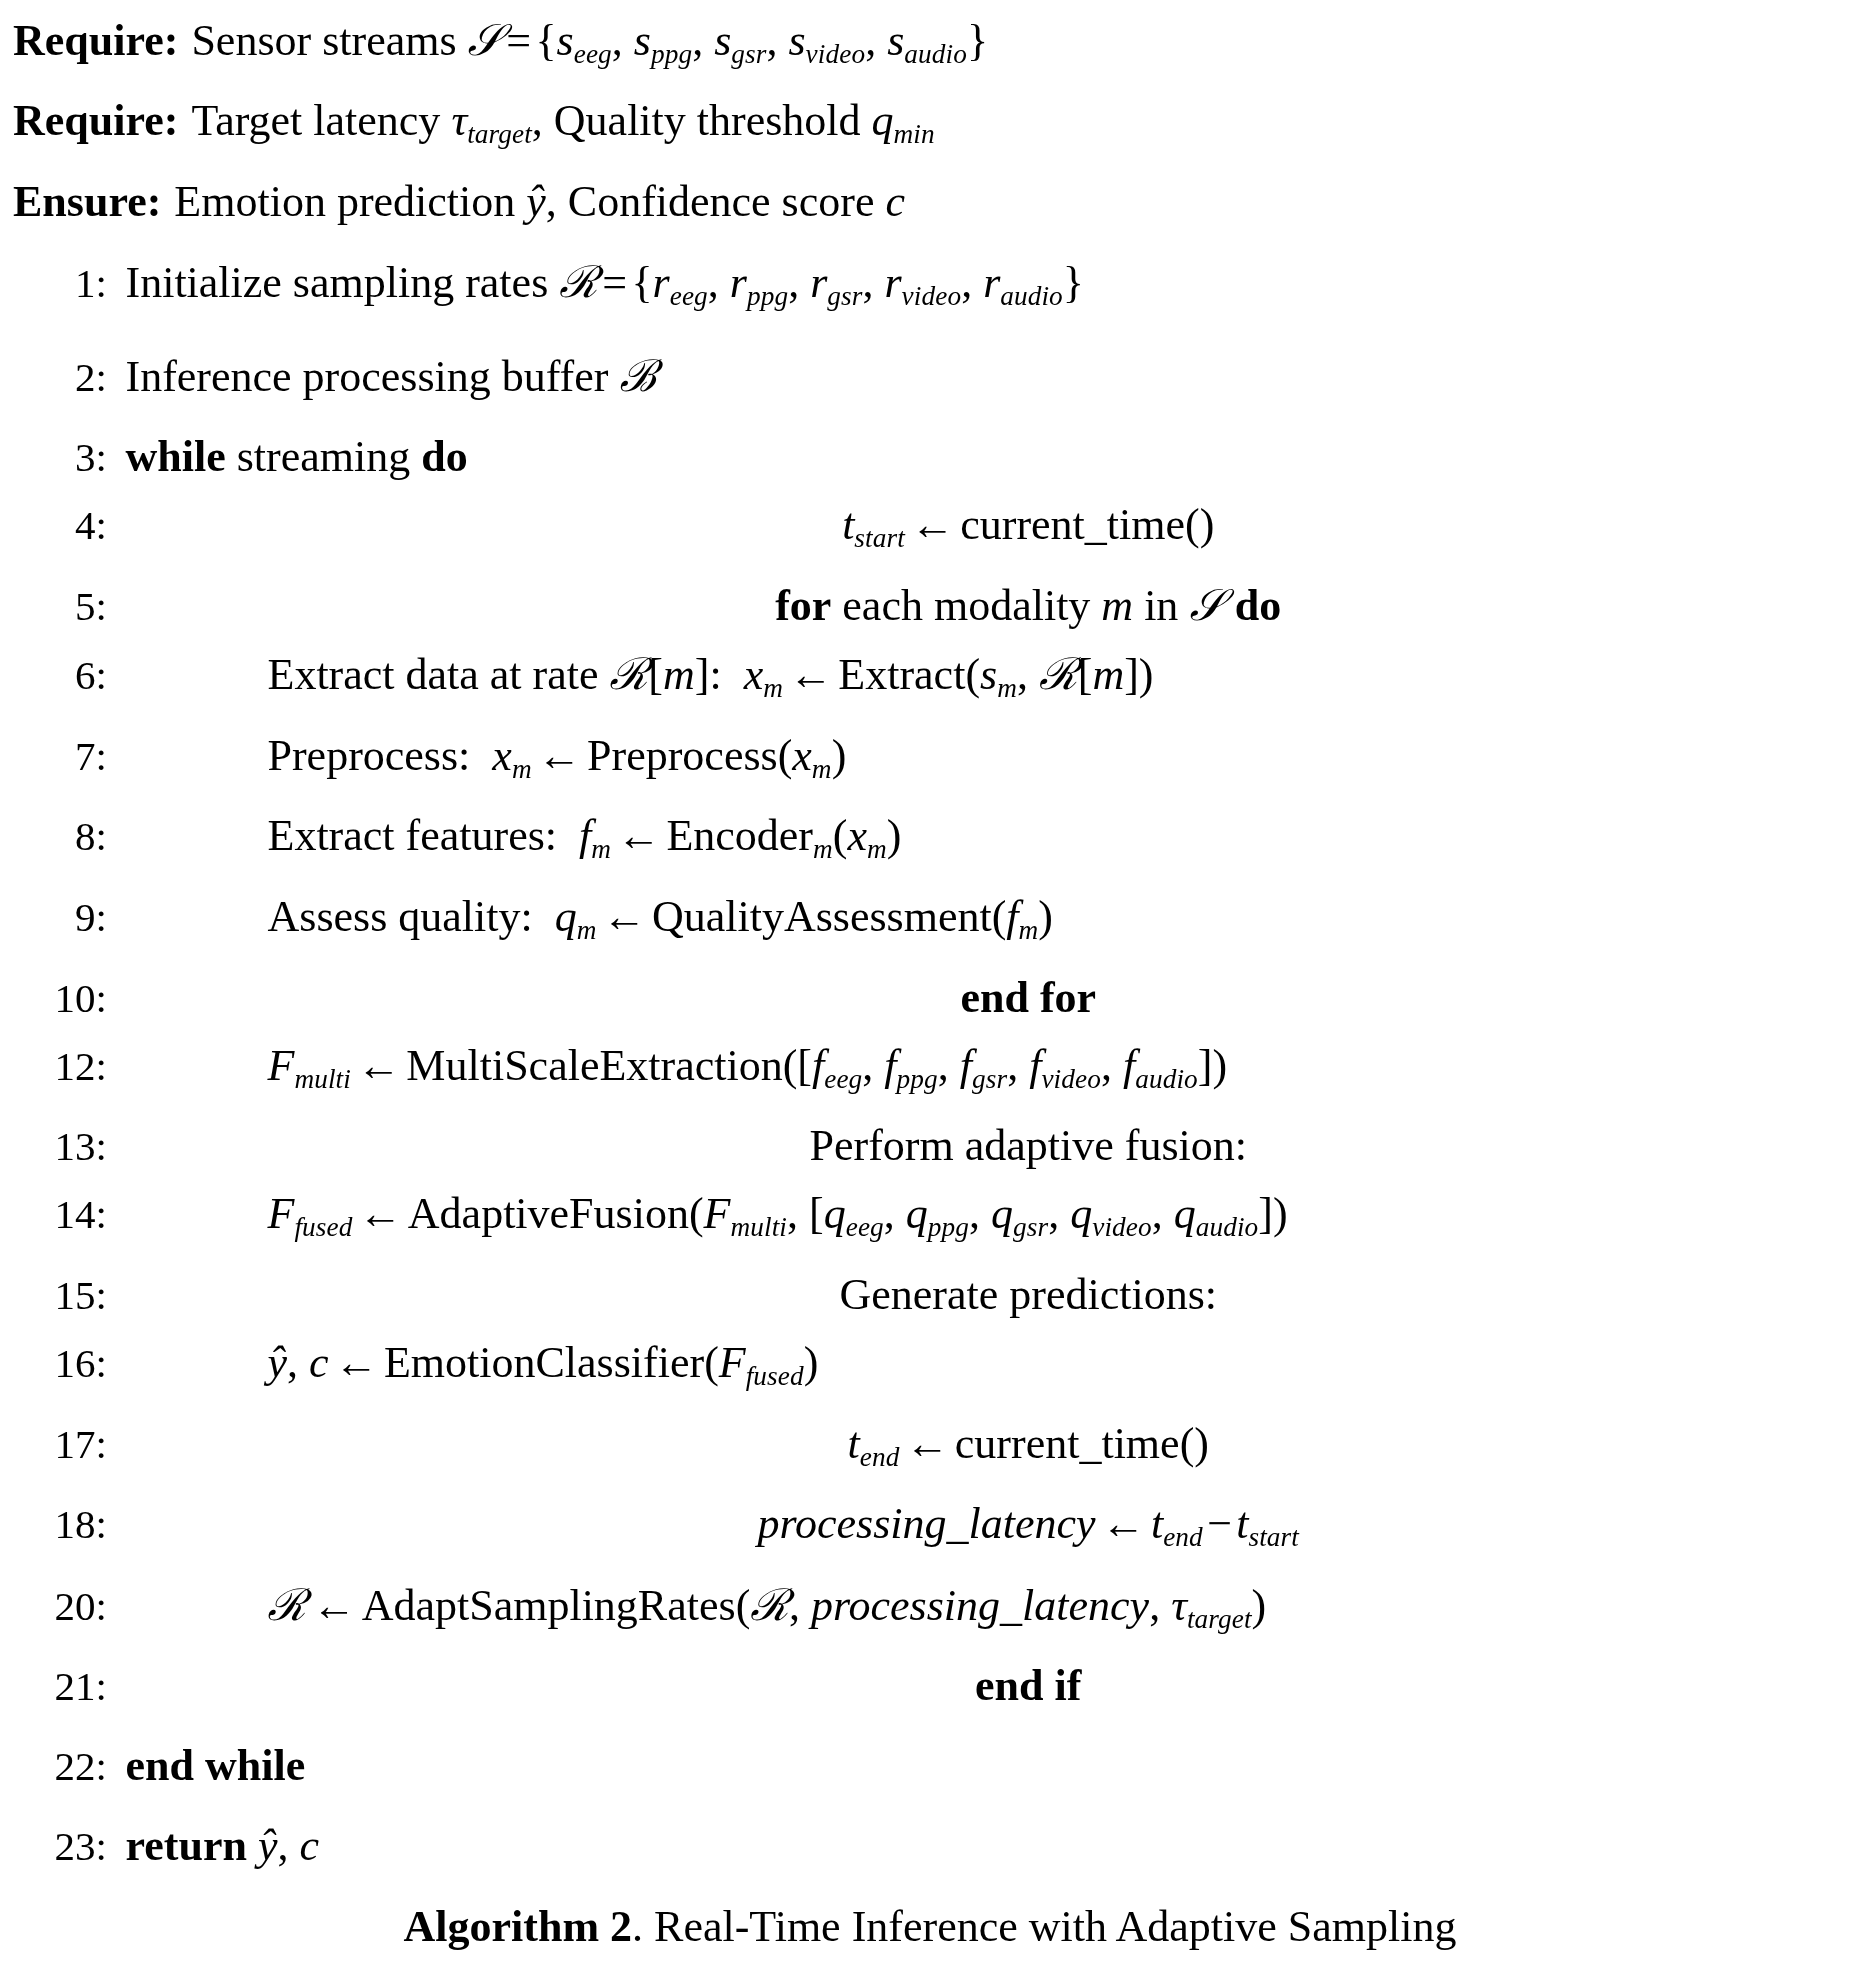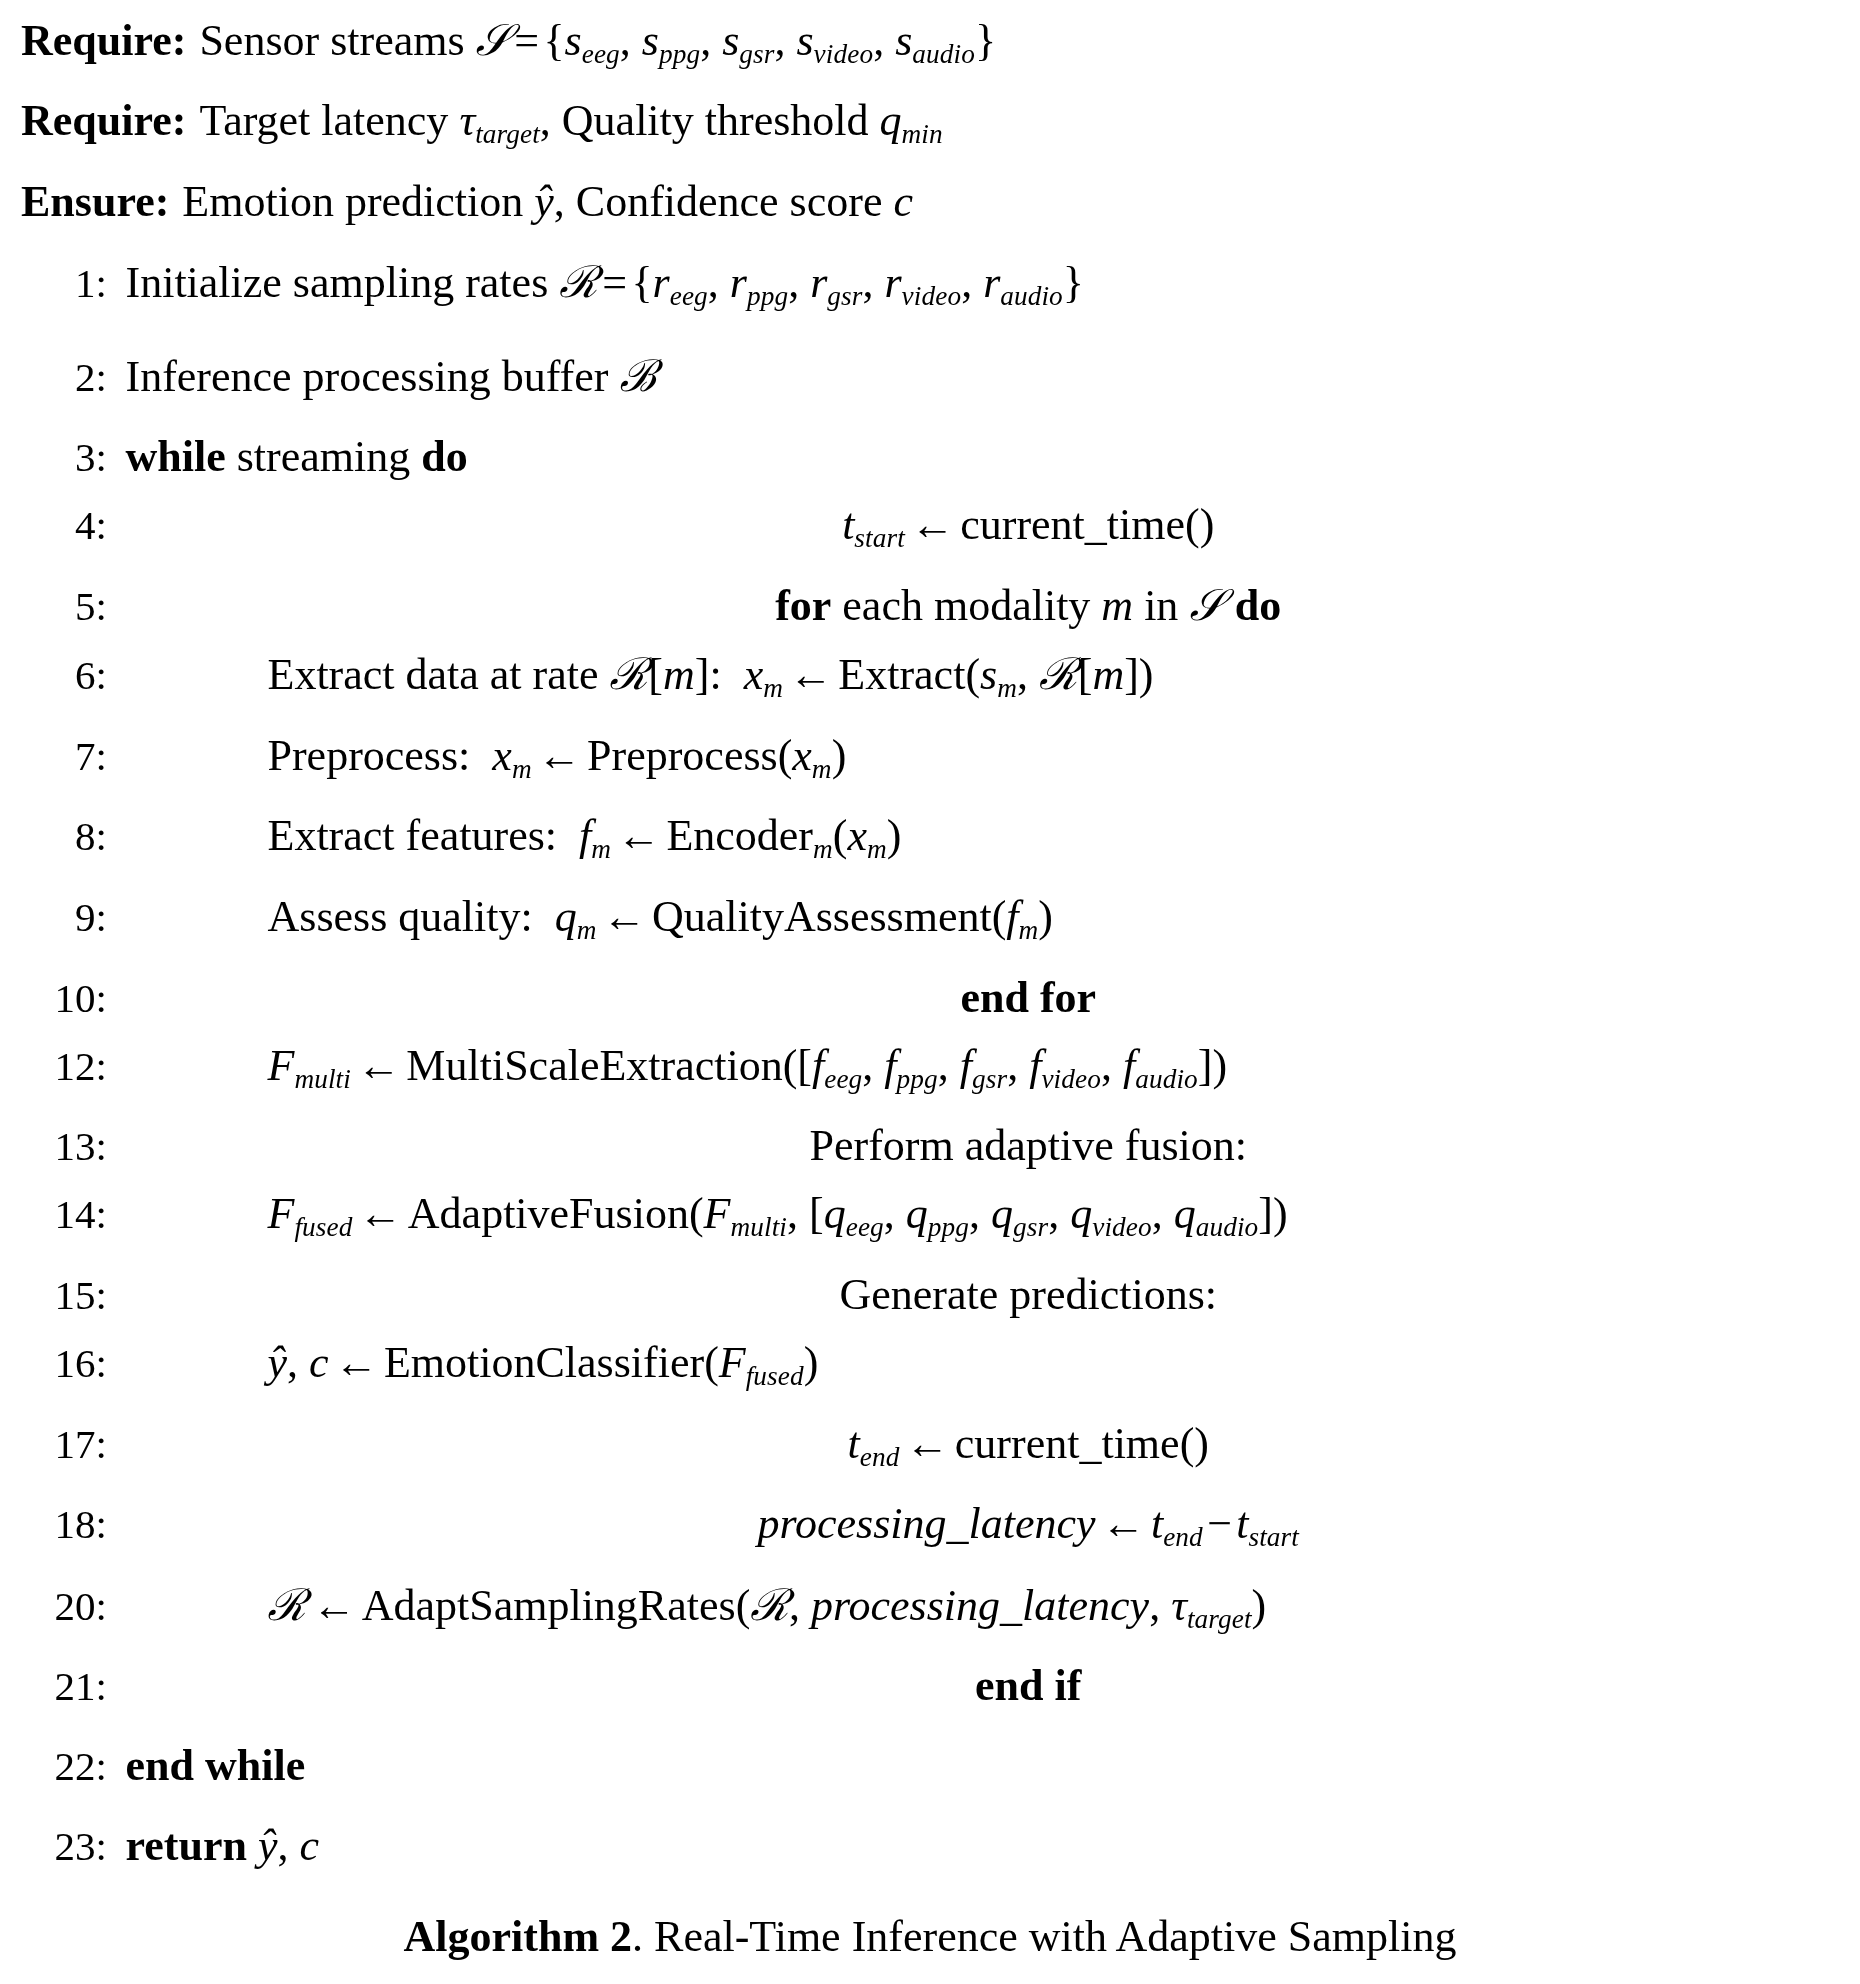--- a/index.html
+++ b/index.html
@@ -28,21 +28,21 @@
     display: flex;
     align-items: baseline;
     font-size: 44px;
     line-height: 68px;
     white-space: nowrap;
   }
 
   .kw-col {
     flex: 0 0 auto;
     font-weight: bold;
-    padding-left: 21px;
+    padding-left: 13px;
     padding-right: 13px;
   }
 
   .num-col {
     flex: 0 0 107px;
     text-align: right;
     padding-right: 18.5px;
     font-size: 41px;
   }
 
@@ -72,21 +72,21 @@
     vertical-align: -0.28em;
     letter-spacing: 0.1px;
   }
   .arrow { padding: 0 5.7px; }
   .op { padding: 0 4.3px; }
 
   .caption {
     position: absolute;
     left: 0;
     right: 0;
-    bottom: 20px;
+    bottom: 30px;
     text-align: center;
     font-size: 44px;
     line-height: 57px;
     white-space: nowrap;
   }
   .caption .cap-strong { font-weight: bold; }
 </style>
 </head>
 <body>
 

